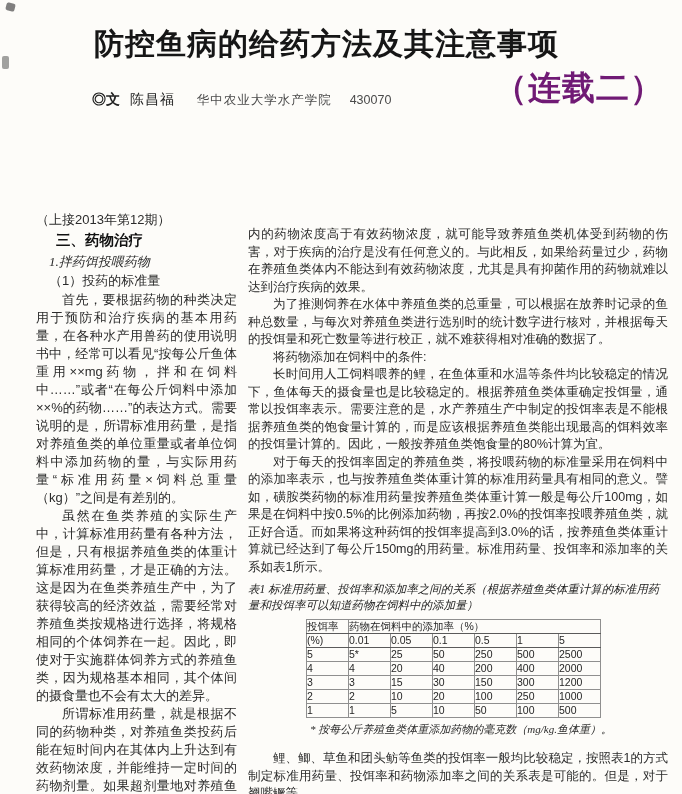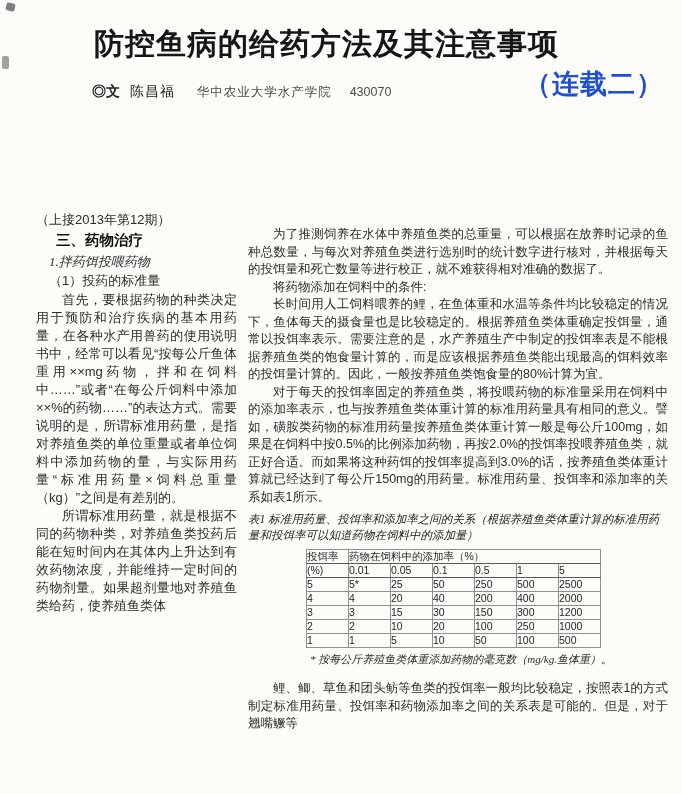--- a/index.html
+++ b/index.html
@@ -14,25 +14,25 @@
   #artifact-1{left:6px;top:3px;width:9px;height:8px;transform:rotate(14deg);}
   #artifact-2{left:2px;top:56px;width:7px;height:13px;opacity:.55;}
 
   .page-title{
     position:absolute;left:94px;top:24px;margin:0;
     font-size:30px;font-weight:700;letter-spacing:1px;color:#161616;
     white-space:nowrap;
   }
   .serial{
     position:absolute;right:18px;top:66px;
-    font-size:27px;font-weight:600;color:#1d4ed8;letter-spacing:1px;
+    font-size:33px;font-weight:600;color:#701a75;letter-spacing:1px;
     white-space:nowrap;
   }
   .byline{
-    position:absolute;left:92px;top:83px;font-size:14px;color:#222;
+    position:absolute;left:92px;top:91px;font-size:14px;color:#222;
     white-space:nowrap;
   }
   .byline .prefix{font-weight:700;margin-right:6px;}
   .byline .author{margin-right:18px;letter-spacing:1px;}
   .byline .affil{font-size:12.5px;color:#4a4a4a;margin-right:14px;letter-spacing:1px;}
   .byline .postcode{font-size:12.5px;color:#4a4a4a;}
 
   .col{position:absolute;text-align:justify;}
   .col p{margin:0;}
   .col-left{
@@ -92,24 +92,26 @@
   <span class="affil">华中农业大学水产学院</span>
   <span class="postcode">430070</span>
 </div>
 
 <div class="col col-left">
   <p class="continuation">（上接2013年第12期）</p>
   <p class="section-heading">三、药物治疗</p>
   <p class="sub-heading">1.拌药饵投喂药物</p>
   <p class="item-heading">（1）投药的标准量</p>
   <p class="indent">首先，要根据药物的种类决定用于预防和治疗疾病的基本用药量，在各种水产用兽药的使用说明书中，经常可以看见“按每公斤鱼体重用××mg药物，拌和在饲料中……”或者“在每公斤饲料中添加××%的药物……”的表达方式。需要说明的是，所谓标准用药量，是指对养殖鱼类的单位重量或者单位饲料中添加药物的量，与实际用药量“标准用药量×饲料总重量（kg）”之间是有差别的。</p>
+  <p class="indent">虽然在鱼类养殖的实际生产中，计算标准用药量有各种方法，但是，只有根据养殖鱼类的体重计算标准用药量，才是正确的方法。这是因为在鱼类养殖生产中，为了获得较高的经济效益，需要经常对养殖鱼类按规格进行选择，将规格相同的个体饲养在一起。因此，即使对于实施群体饲养方式的养殖鱼类，因为规格基本相同，其个体间的摄食量也不会有太大的差异。</p>
   <p class="indent">所谓标准用药量，就是根据不同的药物种类，对养殖鱼类投药后能在短时间内在其体内上升达到有效药物浓度，并能维持一定时间的药物剂量。如果超剂量地对养殖鱼类给药，使养殖鱼类体</p>
 </div>
 
 <div class="col col-right">
+  <p>内的药物浓度高于有效药物浓度，就可能导致养殖鱼类机体受到药物的伤害，对于疾病的治疗是没有任何意义的。与此相反，如果给药量过少，药物在养殖鱼类体内不能达到有效药物浓度，尤其是具有抑菌作用的药物就难以达到治疗疾病的效果。</p>
   <p class="indent">为了推测饲养在水体中养殖鱼类的总重量，可以根据在放养时记录的鱼种总数量，与每次对养殖鱼类进行选别时的统计数字进行核对，并根据每天的投饵量和死亡数量等进行校正，就不难获得相对准确的数据了。</p>
   <p class="indent">将药物添加在饲料中的条件:</p>
   <p class="indent">长时间用人工饲料喂养的鲤，在鱼体重和水温等条件均比较稳定的情况下，鱼体每天的摄食量也是比较稳定的。根据养殖鱼类体重确定投饵量，通常以投饵率表示。需要注意的是，水产养殖生产中制定的投饵率表是不能根据养殖鱼类的饱食量计算的，而是应该根据养殖鱼类能出现最高的饵料效率的投饵量计算的。因此，一般按养殖鱼类饱食量的80%计算为宜。</p>
   <p class="indent">对于每天的投饵率固定的养殖鱼类，将投喂药物的标准量采用在饲料中的添加率表示，也与按养殖鱼类体重计算的标准用药量具有相同的意义。譬如，磺胺类药物的标准用药量按养殖鱼类体重计算一般是每公斤100mg，如果是在饲料中按0.5%的比例添加药物，再按2.0%的投饵率投喂养殖鱼类，就正好合适。而如果将这种药饵的投饵率提高到3.0%的话，按养殖鱼类体重计算就已经达到了每公斤150mg的用药量。标准用药量、投饵率和添加率的关系如表1所示。</p>
 
   <p class="tbl-caption">表1 标准用药量、投饵率和添加率之间的关系（根据养殖鱼类体重计算的标准用药量和投饵率可以知道药物在饲料中的添加量）</p>
 
   <table class="t1">
     <tbody>
       <tr class="hd">

